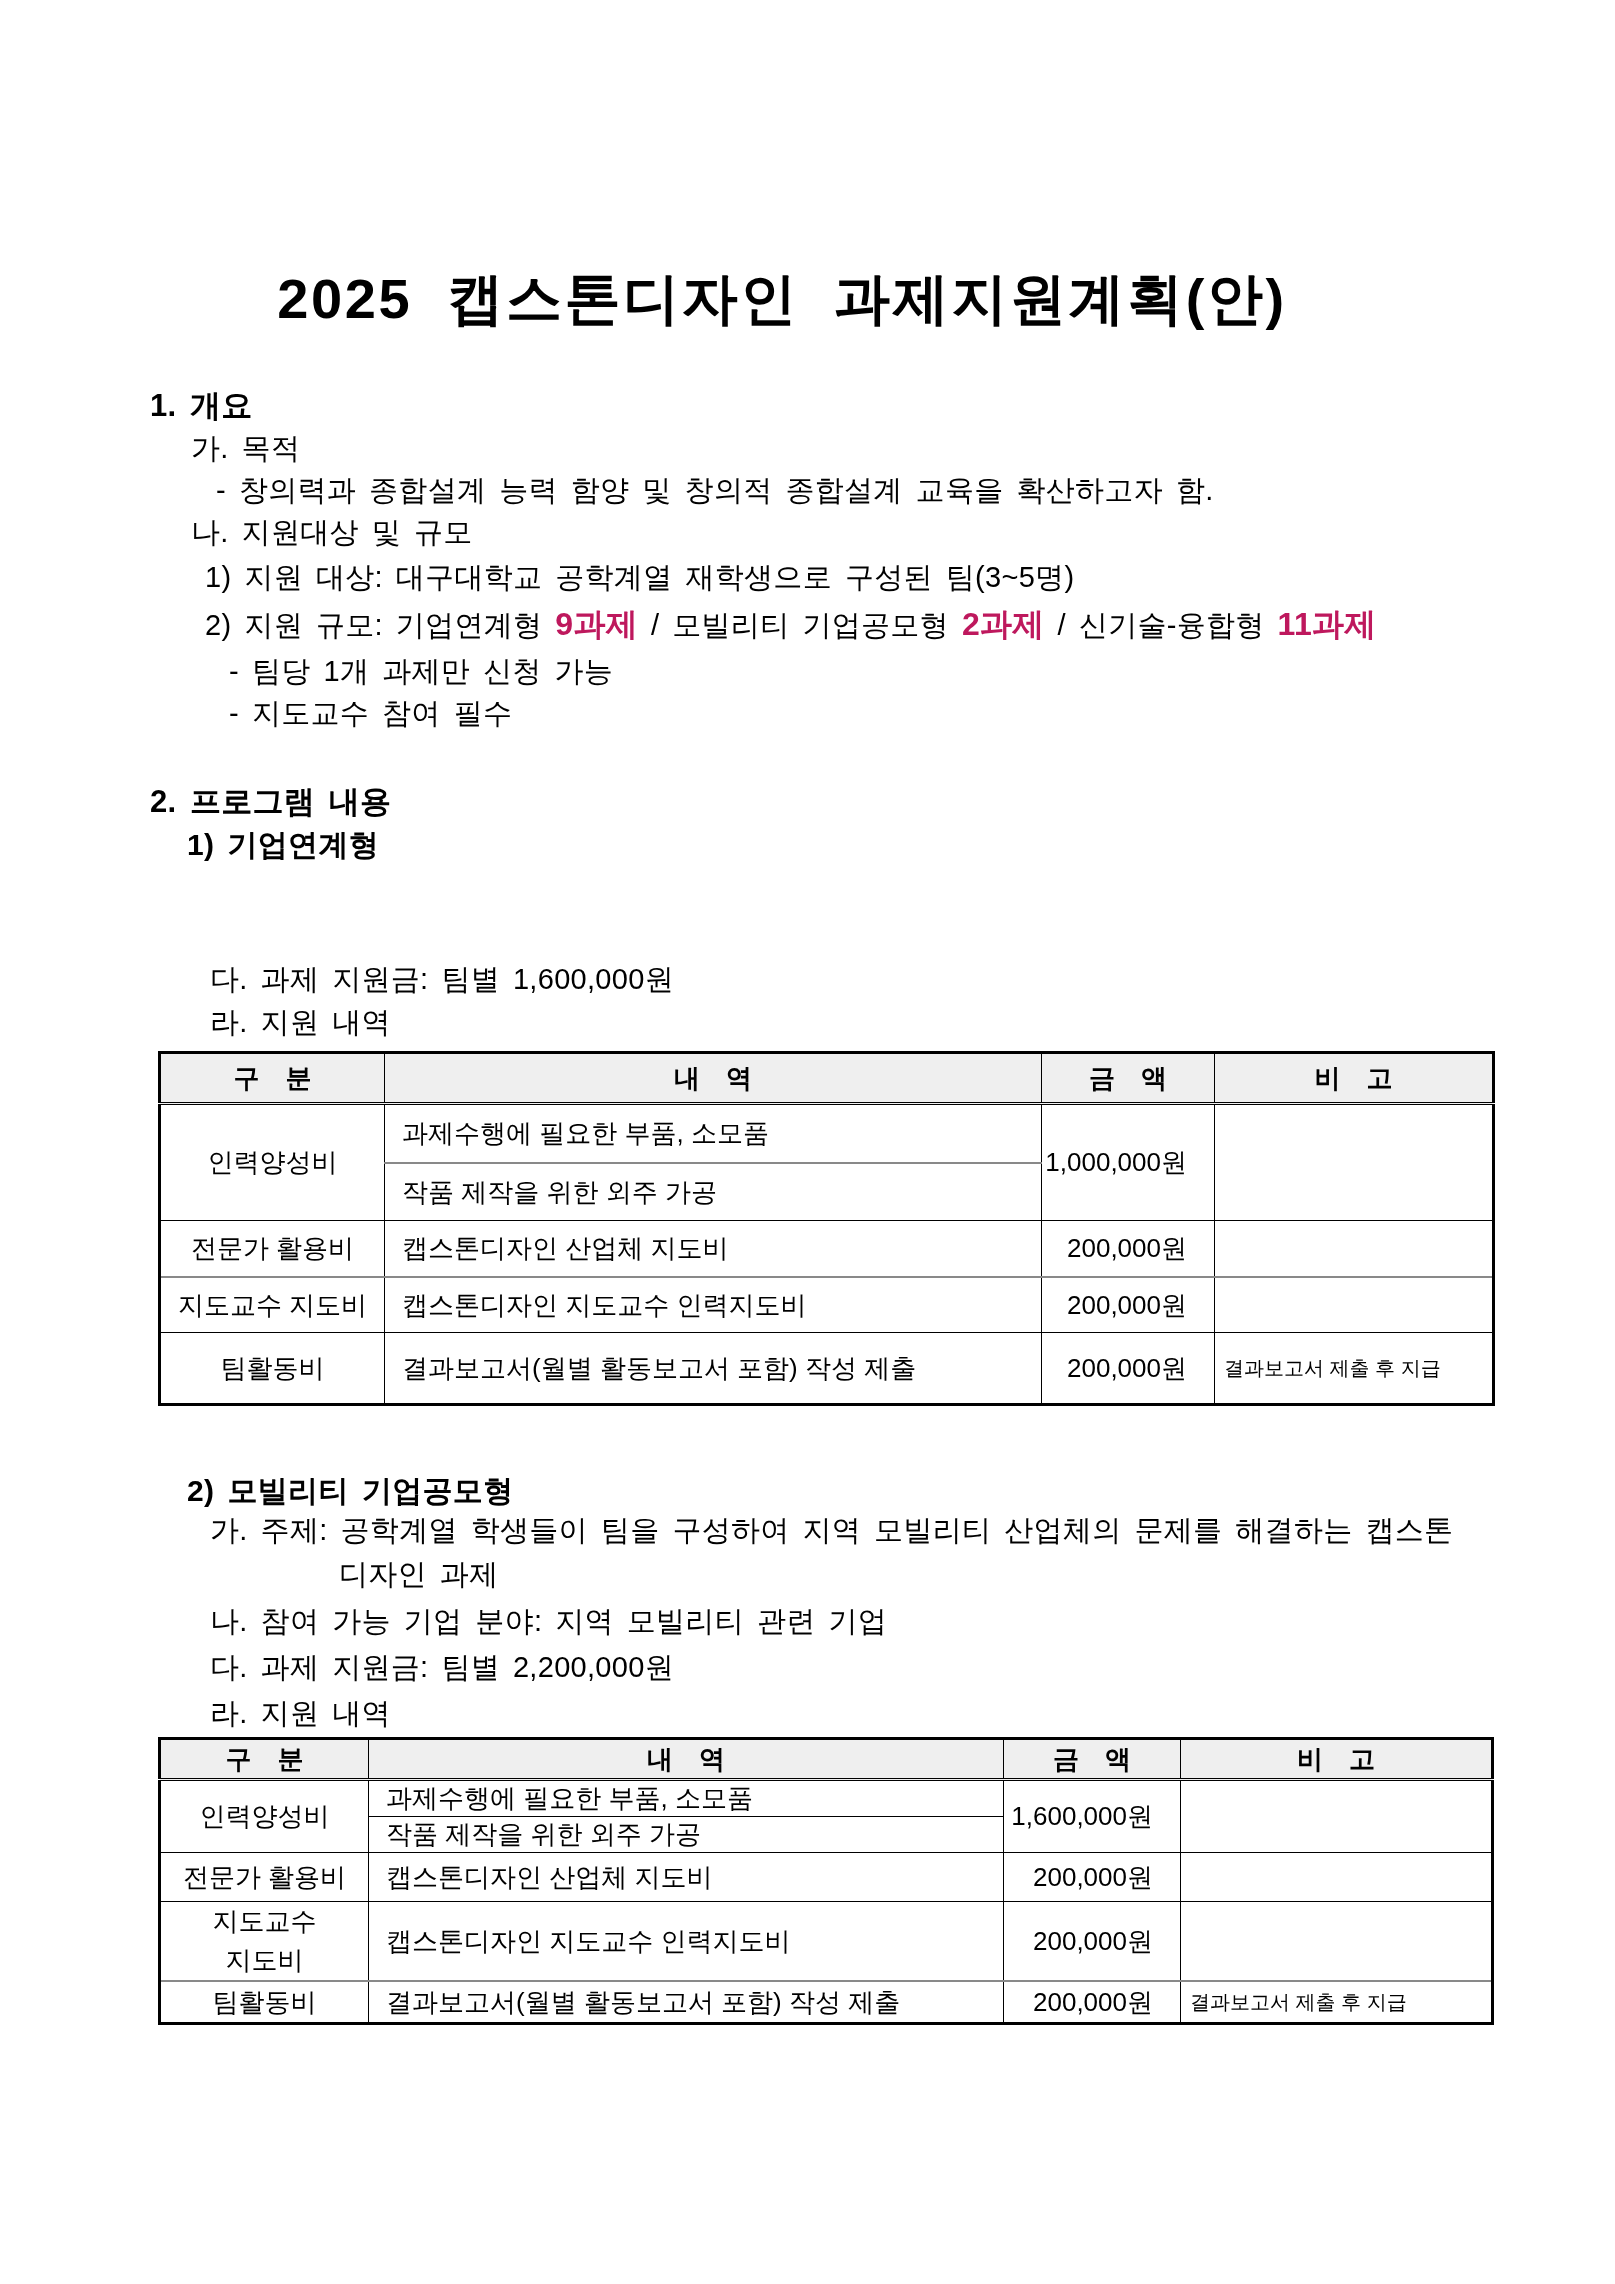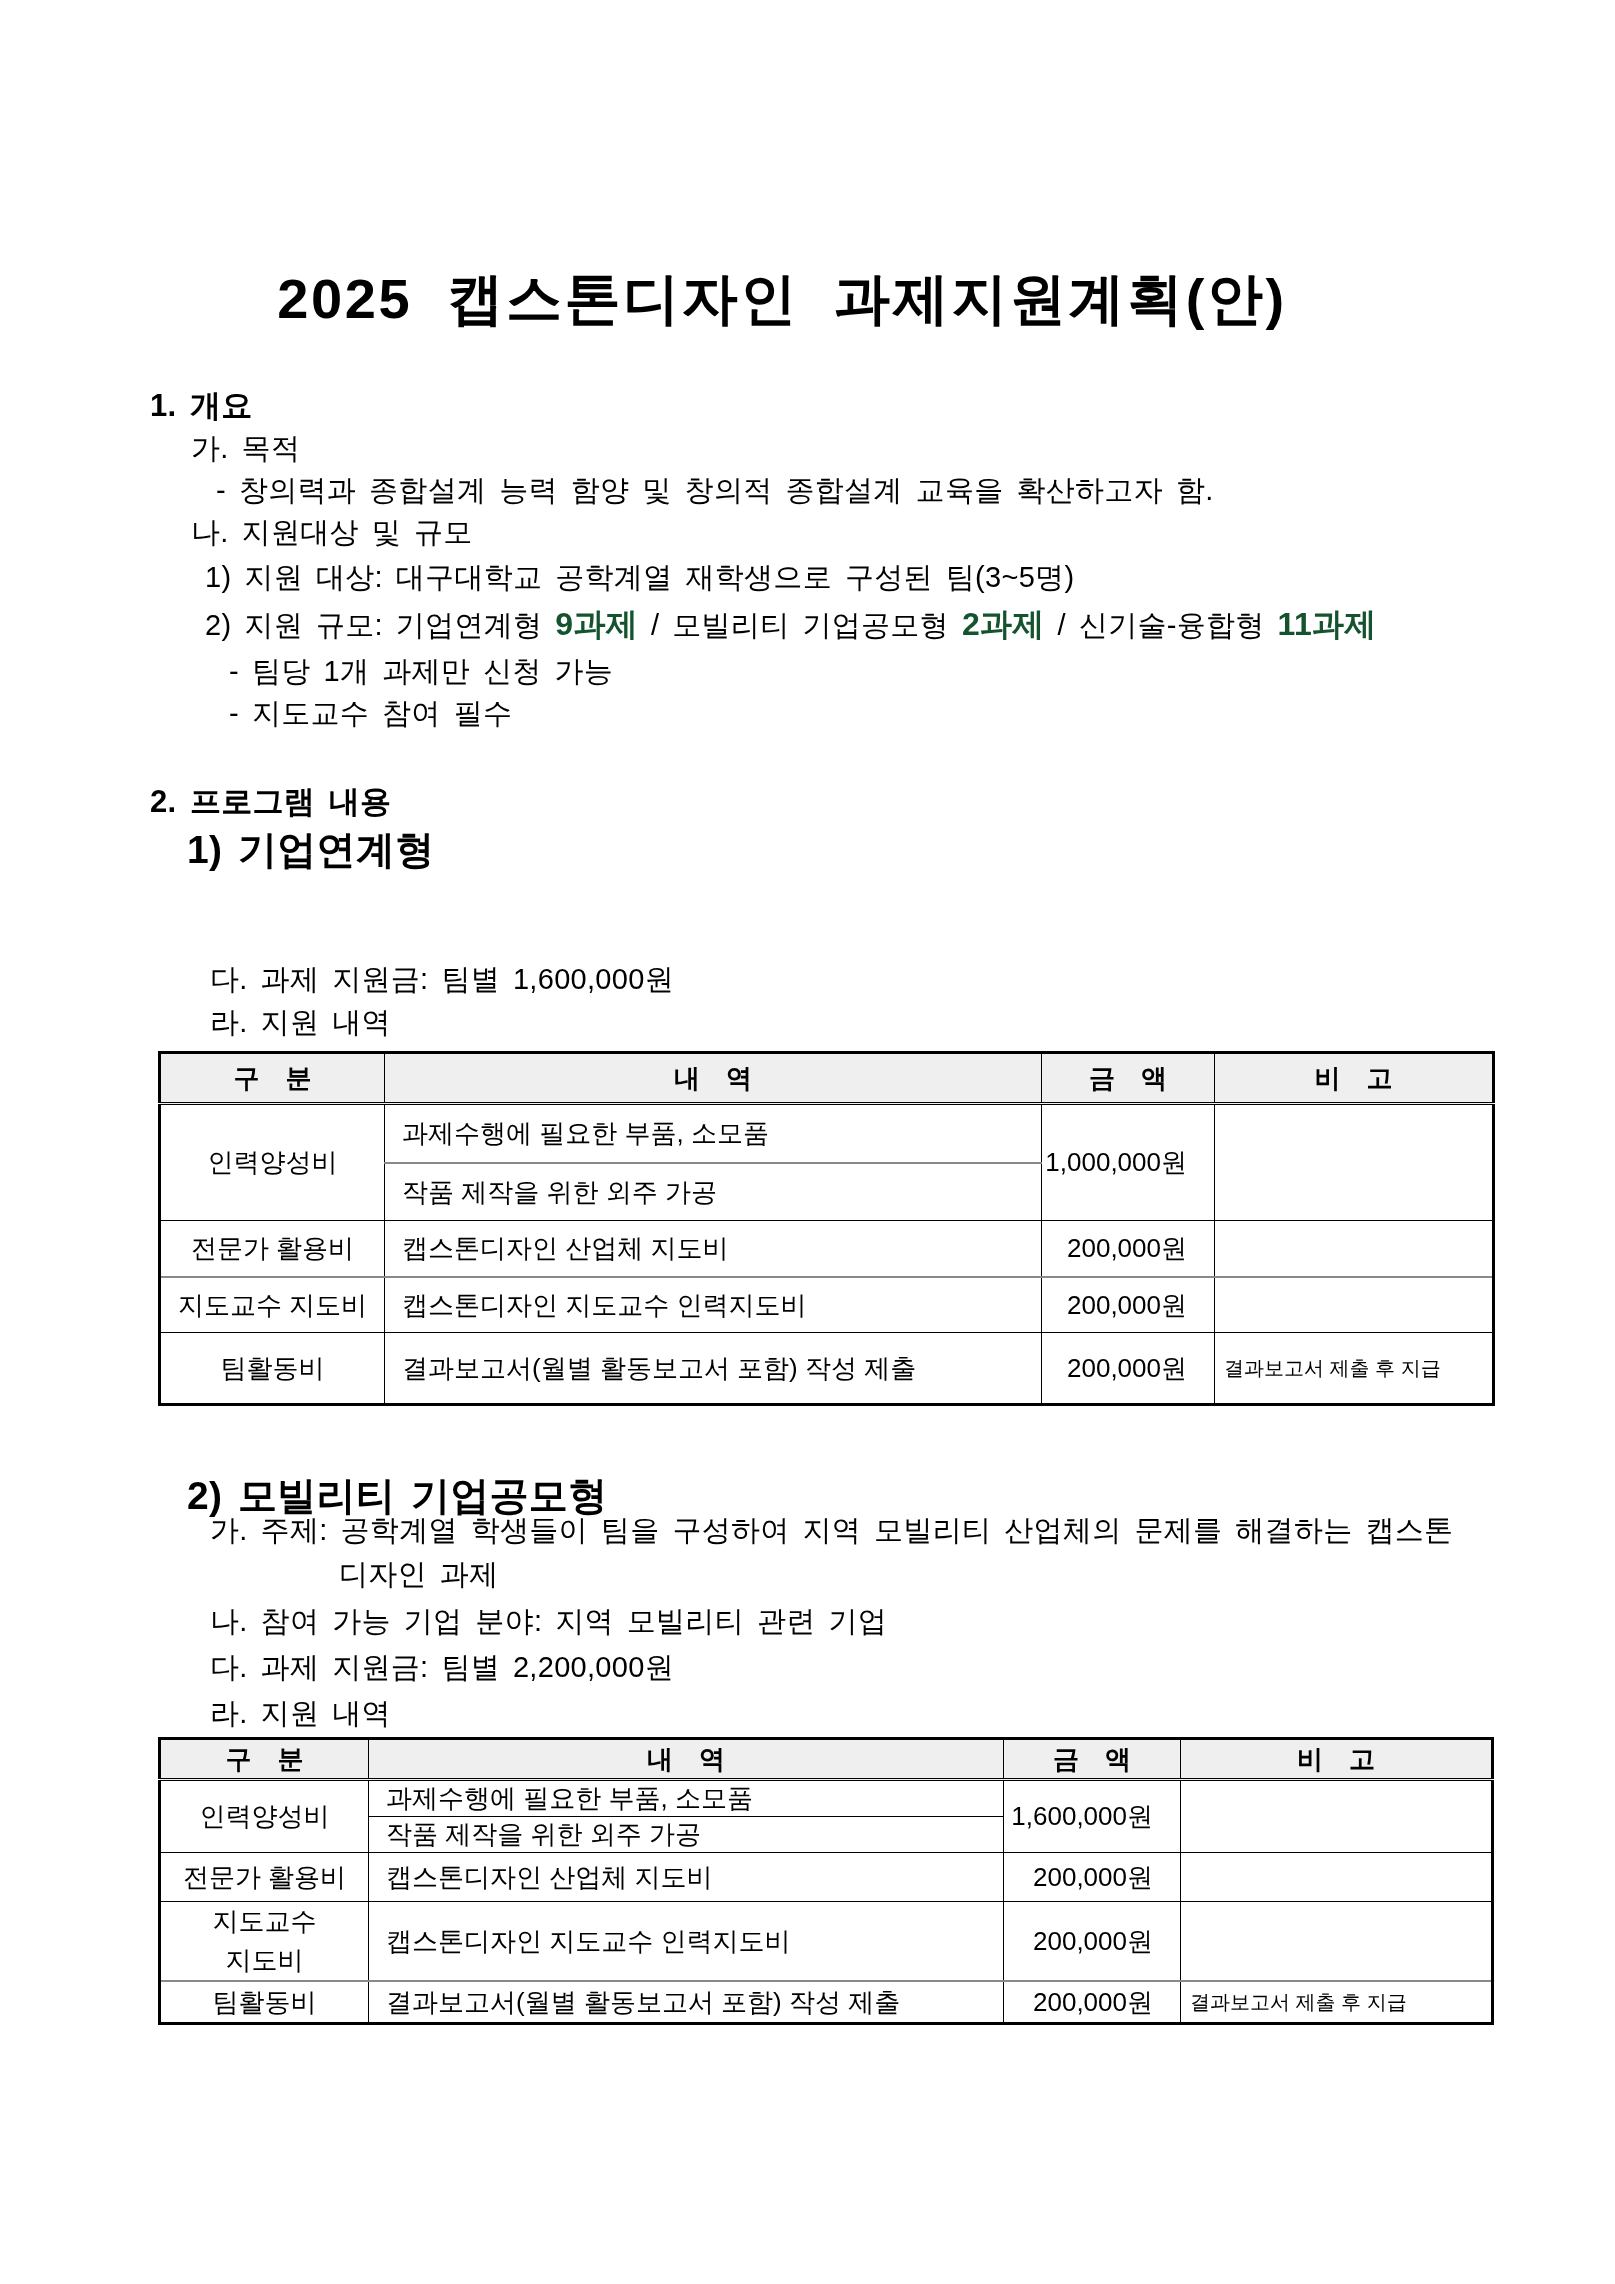--- a/index.html
+++ b/index.html
@@ -24,22 +24,22 @@
     position:absolute;
     left:0; right:0;
     text-align:center;
     font-size:56px;
     font-weight:bold;
     letter-spacing:2.6px;
     word-spacing:17px;
     white-space:pre;
   }
   .h1{font-size:31px;font-weight:bold;}
-  .h2{font-size:39px;font-weight:bold;}
-  .red{color:#14532d;font-weight:bold;font-size:32px;}
+  .h2{font-size:30px;font-weight:bold;}
+  .red{color:#be185d;font-weight:bold;font-size:32px;}
   table.t{
     position:absolute;
     border-collapse:collapse;
     table-layout:fixed;
     border:3.9px solid #000;
     font-size:26px;
     background:#fff;
   }
   table.t th{
     background:#efefef;

